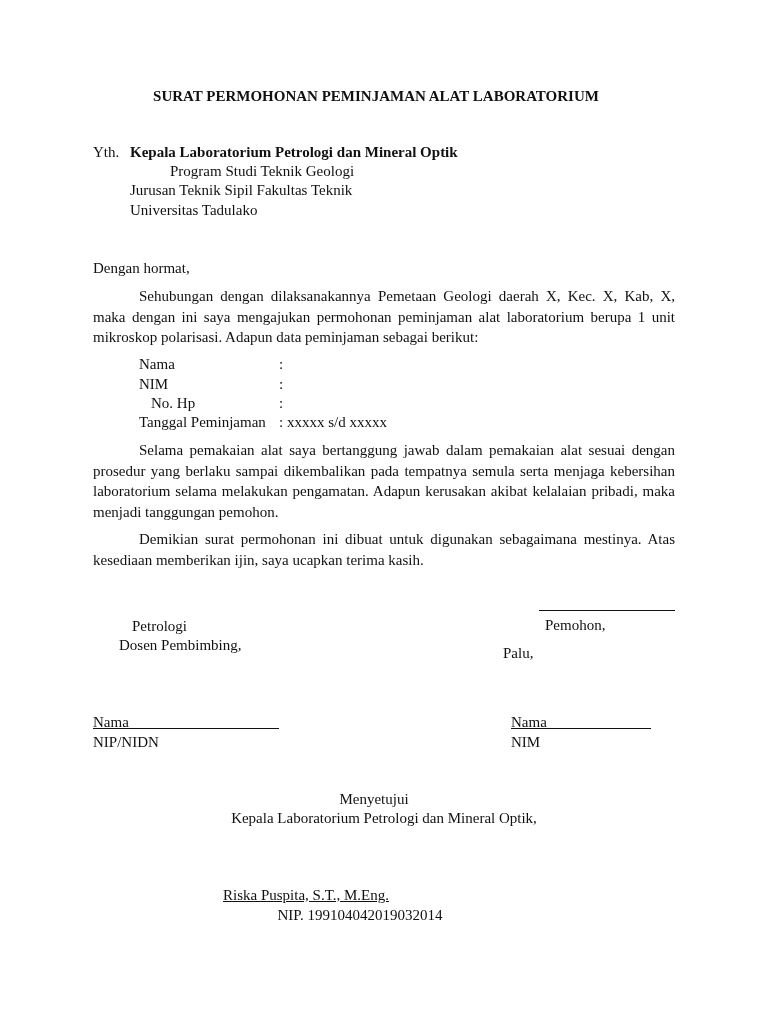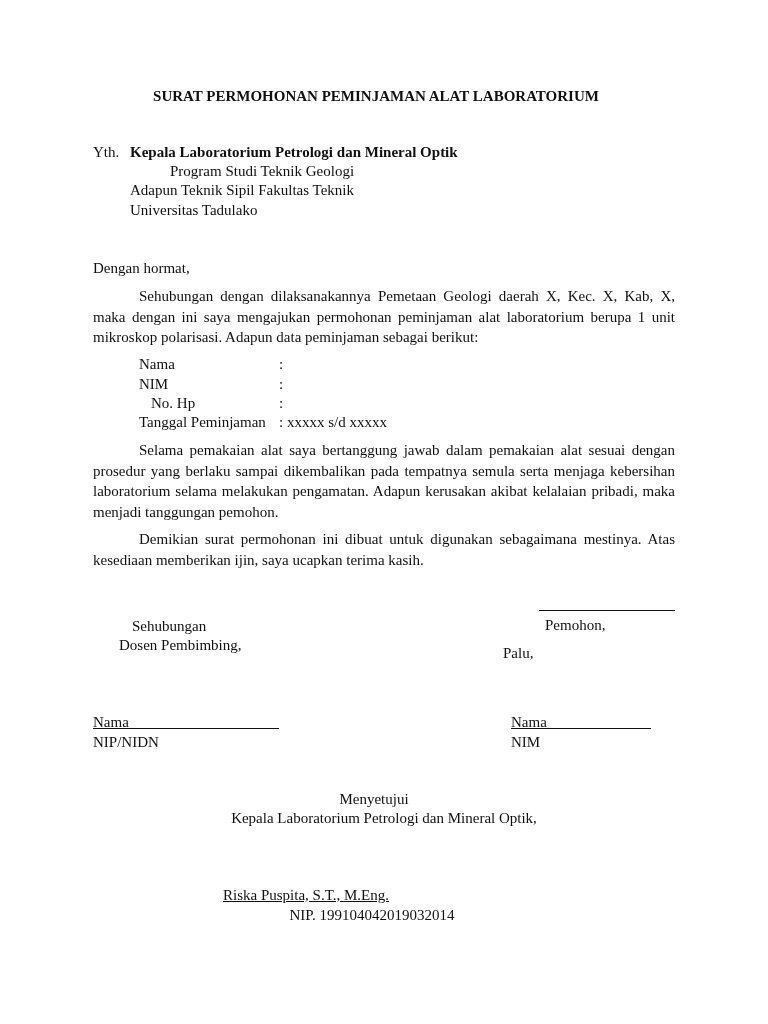--- a/index.html
+++ b/index.html
@@ -24,21 +24,21 @@
 </head>
 <body>
 
 <div>
 
   <div class="abs title">SURAT PERMOHONAN PEMINJAMAN ALAT LABORATORIUM</div>
 
   <div class="abs" style="left:93px; top:143px;">Yth.</div>
   <div class="abs bold" style="left:130px; top:143px;">Kepala Laboratorium Petrologi dan Mineral Optik</div>
   <div class="abs" style="left:130px; top:162px;margin-left:40px;">Program Studi Teknik Geologi</div>
-  <div class="abs" style="left:130px; top:181px;">Adapun Teknik Sipil Fakultas Teknik</div>
+  <div class="abs" style="left:130px; top:181px;">Jurusan Teknik Sipil Fakultas Teknik</div>
   <div class="abs" style="left:130px; top:201px;">Universitas Tadulako</div>
 
   <div class="abs" style="left:93px; top:259px;">Dengan hormat,</div>
 
   <div class="para" style="top:286px;"><span class="indent"></span><span>Sehubungan dengan dilaksanakannya Pemetaan Geologi daerah X, Kec. X, Kab, X, maka dengan ini saya mengajukan permohonan peminjaman alat laboratorium berupa 1 unit mikroskop polarisasi. Adapun data peminjaman sebagai berikut:</span></div>
 
   <div>
     <div class="abs field-label" style="top:355px;">Nama</div>
     <div class="abs field-colon" style="top:355px;">:</div>
     <div class="abs field-label" style="top:375px;">NIM</div>
@@ -49,30 +49,30 @@
     <div class="abs field-colon" style="top:413px;">: xxxxx s/d xxxxx</div>
   </div>
 
   <div class="para" style="top:440px;"><span class="indent"></span><span>Selama pemakaian alat saya bertanggung jawab dalam pemakaian alat sesuai dengan prosedur yang berlaku sampai dikembalikan pada tempatnya semula serta menjaga kebersihan laboratorium selama melakukan pengamatan. Adapun kerusakan akibat kelalaian pribadi, maka menjadi tanggungan pemohon.</span></div>
 
   <div class="para" style="top:529px;"><span class="indent"></span><span>Demikian surat permohonan ini dibuat untuk digunakan sebagaimana mestinya. Atas kesediaan memberikan ijin, saya ucapkan terima kasih.</span></div>
 
   <div class="abs" style="left:503px; top:596px;margin-top:48px;">Palu,</div>
   <div class="underline-line" style="left:539px; top:610px; width:136px;"></div>
 
-  <div class="abs" style="left:132px; top:617px;">Sehubungan</div>
+  <div class="abs" style="left:132px; top:617px;">Petrologi</div>
   <div class="abs" style="left:119px; top:636px;">Dosen Pembimbing,</div>
   <div class="abs" style="left:545px; top:616px;">Pemohon,</div>
 
   <div class="abs" style="left:93px; top:713px;">Nama</div>
   <div class="underline-line" style="left:93px; top:728px; width:186px;"></div>
   <div class="abs" style="left:93px; top:733px;">NIP/NIDN</div>
 
   <div class="abs" style="left:511px; top:713px;">Nama</div>
   <div class="underline-line" style="left:511px; top:728px; width:140px;"></div>
   <div class="abs" style="left:511px; top:733px;">NIM</div>
 
   <div class="abs center" style="left:0; width:748px; top:790px;">Menyetujui</div>
   <div class="abs center" style="left:0; width:768px; top:809px;">Kepala Laboratorium Petrologi dan Mineral Optik,</div>
   <div class="abs center" style="left:0; width:612px; top:886px;"><span class="u">Riska Puspita, S.T., M.Eng.</span></div>
-  <div class="abs center" style="left:0; width:720px; top:906px;padding-left:12px;">NIP. 199104042019032014</div>
+  <div class="abs center" style="left:0; width:720px; top:906px;">NIP. 199104042019032014</div>
 
 </div>
 
 </body></html>

